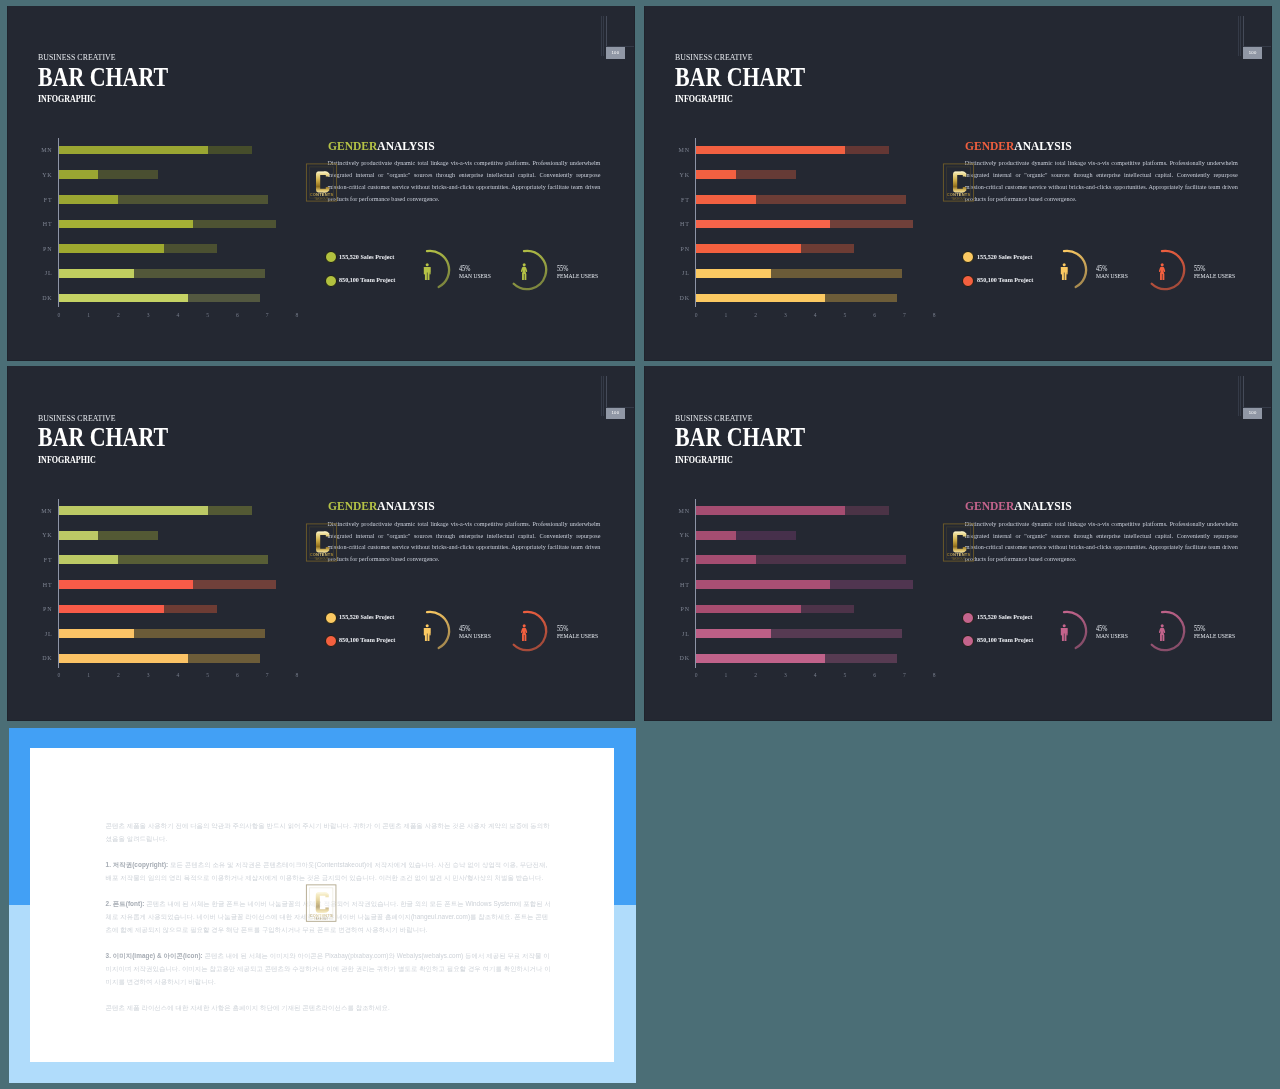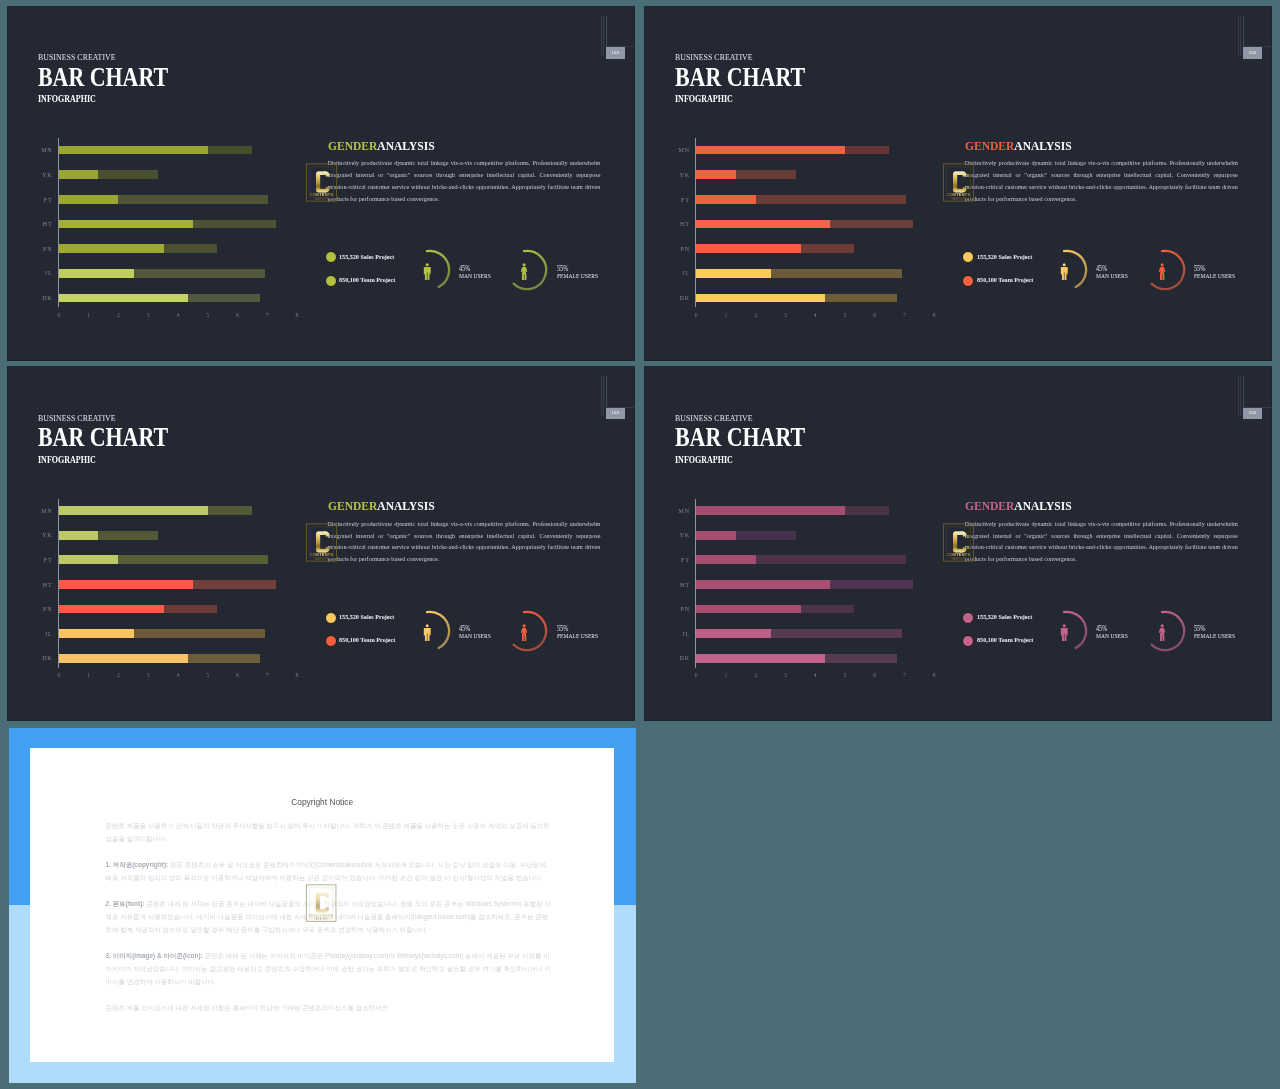--- a/index.html
+++ b/index.html
@@ -649,21 +649,20 @@
         <div class="cv" style="left: 3.6px; top: 4px; width: 0.8px; height: 40px;"></div>
         <div class="cv" style="left: 5.5px; top: 4px; width: 0.8px; height: 40px;"></div>
         <div class="cv" style="left: 8px; top: 4px; width: 1.1px; height: 31px; background: rgb(69, 75, 89);"></div>
         <div class="cv" style="left: 8px; top: 34.3px; width: 28px; height: 0.8px;"></div>
         <div class="cbadge" style="left: 8.4px; top: 35.3px; width: 18.7px; height: 11.6px;">100</div>
       </div>
     </div>
     <div class="cpouter">
       <div class="cpblue"></div>
       <div class="cppaper">
-        <div class="cph2">Copyright Notice</div>
         <div class="cpbody">
           <p>콘텐츠 제품을 사용하기 전에 다음의 약관과 주의사항을 반드시 읽어 주시기 바랍니다. 귀하가 이 콘텐츠 제품을 사용하는 것은 사용자 계약의 보증에 동의하셨음을 알려드립니다.</p>
           <p><b>1. 저작권(copyright):</b> 모든 콘텐츠의 소유 및 저작권은 콘텐츠테이크아웃(Contentstakeout)에 저작자에게 있습니다. 사전 승낙 없이 상업적 이용, 무단전재, 배포 저작물의 임의의 영리 목적으로 이용하거나 제삼자에게 이용하는 것은 금지되어 있습니다. 이러한 조건 없이 발견 시 민사/형사상의 처벌을 받습니다.</p>
           <p><b>2. 폰트(font):</b> 콘텐츠 내에 된 서체는 한글 폰트는 네이버 나눔글꼴의 서체로 적용되어 저작권있습니다. 한글 외의 모든 폰트는 Windows System에 포함된 서체로 자유롭게 사용되었습니다. 네이버 나눔글꼴 라이선스에 대한 자세한 사항은 네이버 나눔글꼴 홈페이지(hangeul.naver.com)를 참조하세요. 폰트는 콘텐츠에 함께 제공되지 않으므로 필요할 경우 해당 폰트를 구입하시거나 무료 폰트로 변경하여 사용하시기 바랍니다.</p>
           <p><b>3. 이미지(image) &amp; 아이콘(icon):</b> 콘텐츠 내에 된 서체는 이미지와 아이콘은 Pixabay(pixabay.com)와 Webalys(webalys.com) 등에서 제공된 무료 저작물 이미지이며 저작권있습니다. 이미지는 참고용만 제공되고 콘텐츠와 수정하거나 이에 관한 권리는 귀하가 별도로 확인하고 필요할 경우 여기를 확인하시거나 이미지를 변경하여 사용하시기 바랍니다.</p>
           <p>콘텐츠 제품 라이선스에 대한 자세한 사항은 홈페이지 하단에 기재된 콘텐츠라이선스를 참조하세요.</p>
         </div>
       </div>
       <div class="cpwm" style="opacity: 0.55;"><svg width="32.339999999999996" height="40.18" viewBox="0 0 33 41">
   <defs>

